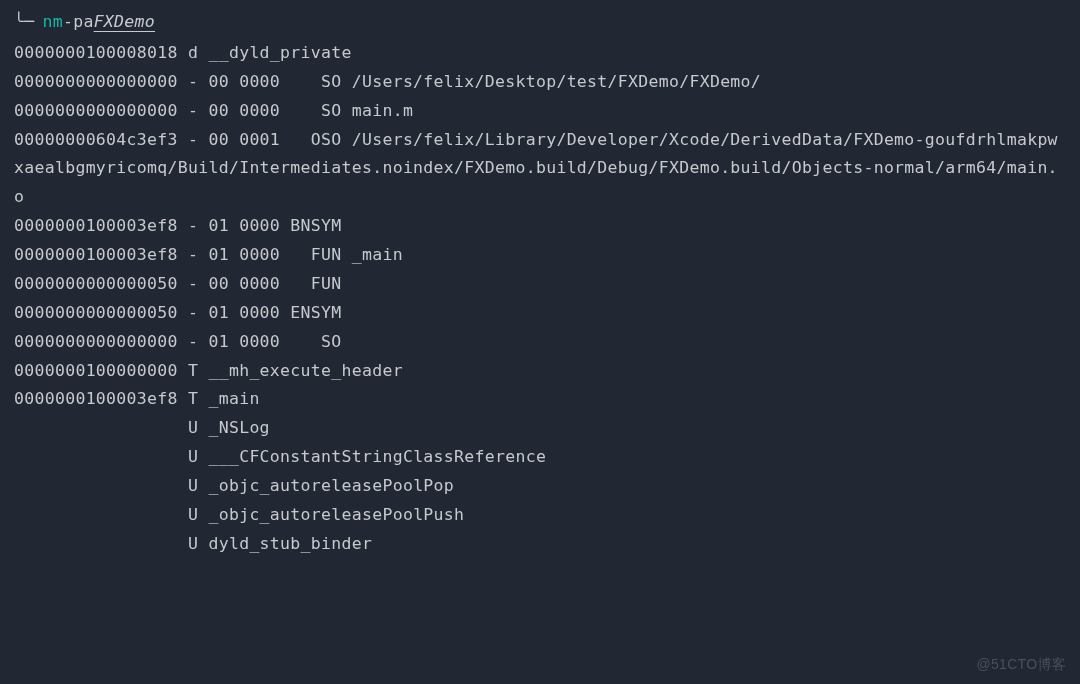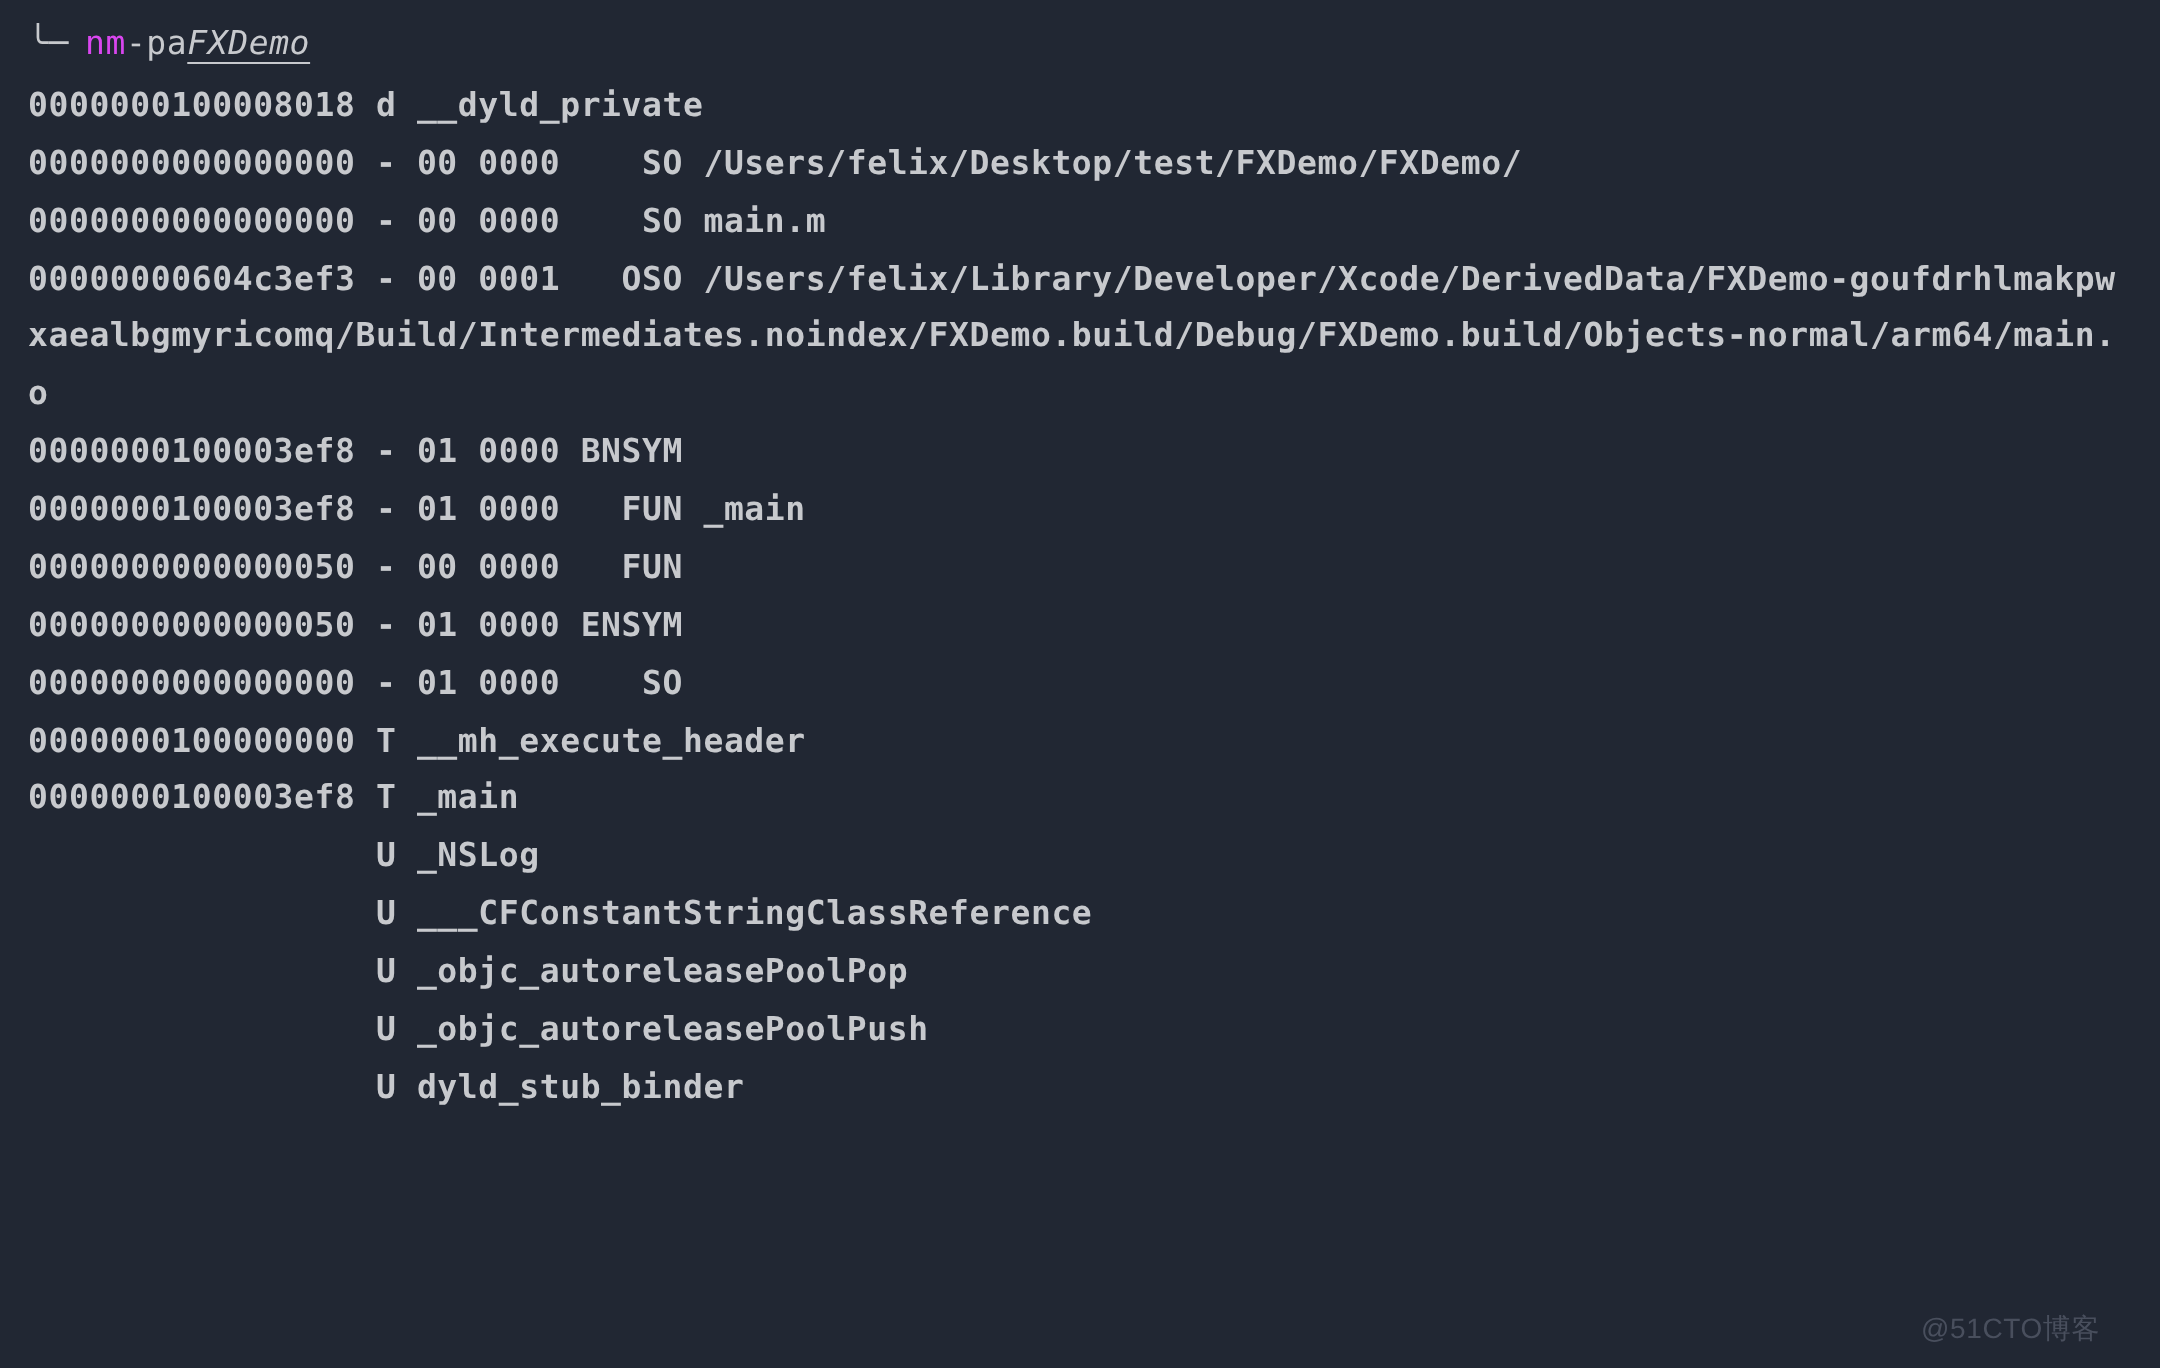--- a/index.html
+++ b/index.html
@@ -23,41 +23,40 @@
     .prompt-line {
       display: flex;
       align-items: center;
       margin-bottom: 2px;
     }
     .prompt-char {
       color: #c7c9cd;
       margin-right: 8px;
     }
     .cmd-name {
-      color: #d946ef;
+      color: #14b8a6;
     }
     .cmd-rest {
       color: #c7c9cd;
     }
     .underline {
       text-decoration: underline;
       text-decoration-thickness: 1px;
       text-underline-offset: 4px;
       font-style: italic;
     }
     .output {
       white-space: pre-wrap;
       word-break: break-all;
       color: #c7c9cd;
-      font-weight: bold;
     }
     .watermark {
       position: absolute;
       bottom: 8px;
-      right: 30px;
+      right: 14px;
       color: #5a6070;
       font-size: 14px;
       font-family: sans-serif;
       opacity: 0.7;
       margin-left: 32px;
     }
   </style>
 </head>
 <body>
 

